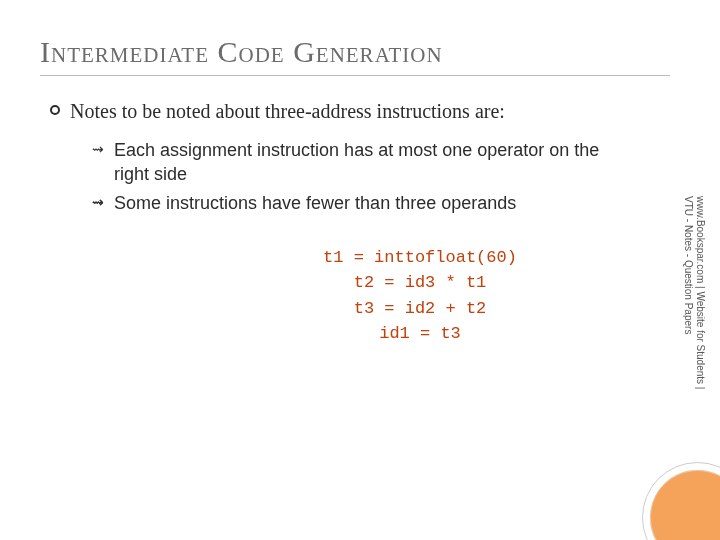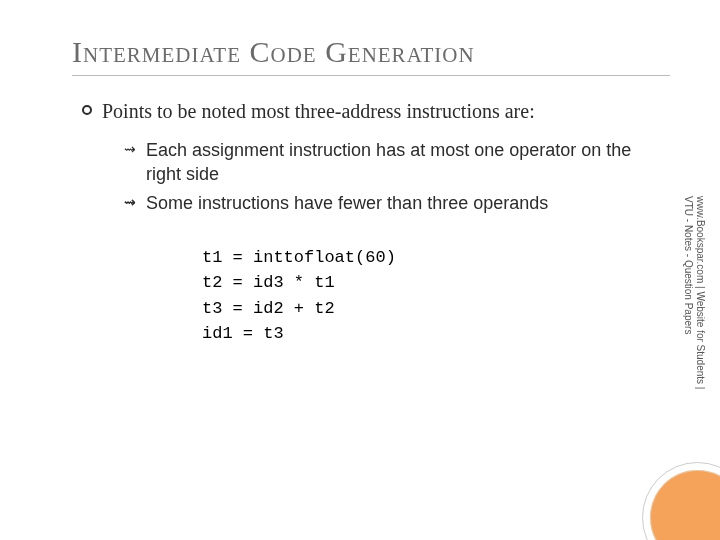--- a/index.html
+++ b/index.html
@@ -11,21 +11,21 @@
     font-family: Georgia, "Times New Roman", serif;
     color: #333;
     overflow: hidden;
     position: relative;
   }
   .slide {
     width: 720px;
     height: 540px;
     position: relative;
     box-sizing: border-box;
-    padding: 35px 50px 30px 72px;
+    padding: 35px 50px 30px 40px;
   }
   .title {
     font-family: Georgia, serif;
     font-variant: small-caps;
     font-size: 30px;
     letter-spacing: 1px;
     color: #6b6b6b;
     margin: 0 0 6px 0;
     font-weight: normal;
   }
@@ -87,24 +87,25 @@
     position: absolute;
     left: 0;
     top: 3px;
     font-family: Georgia, serif;
     font-size: 15px;
     color: #2c2c2c;
   }
   .code-block {
     font-family: "Courier New", Courier, monospace;
     font-size: 17px;
-    color: #000000;
+    color: #c2410c;
     line-height: 1.5;
     margin: 30px 0 0 130px;
     white-space: pre;
+    text-align: center;
   }
   .side-caption {
     position: absolute;
     right: 14px;
     top: 196px;
     width: 14px;
     height: 260px;
     font-family: Arial, Helvetica, sans-serif;
     font-size: 10px;
     color: #555;
@@ -134,21 +135,21 @@
 </head>
 <body>
 
 <div class="slide">
 
   <h1 class="title">Intermediate Code Generation</h1>
   <hr class="title-rule">
 
   <ul class="main-list">
     <li>
-      <span>Points to be noted most three-address instructions are:</span>
+      <span>Notes to be noted about three-address instructions are:</span>
 
       <ul class="sub-list">
         <li>
           <span class="swirl" style="font-size: 14px;">⇝</span>
           <span>Each assignment instruction has at most one operator on the right side</span>
         </li>
         <li>
           <span class="swirl" style="font-size: 14px;">⇝</span>
         </li>
         <li>

